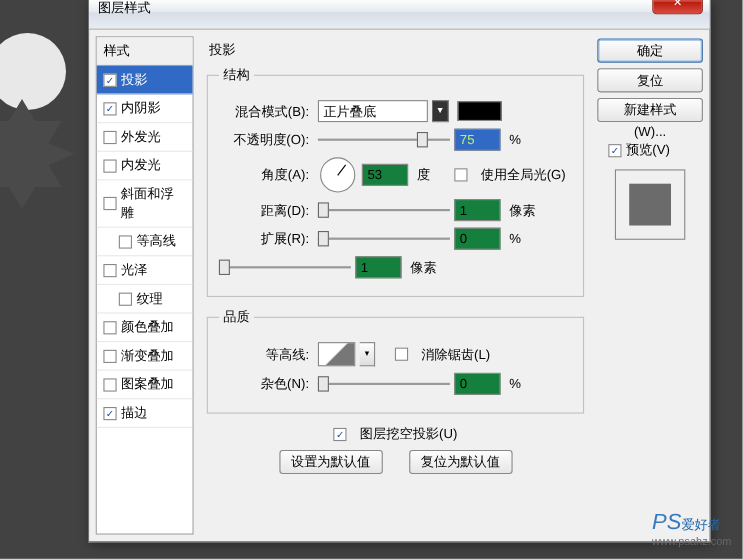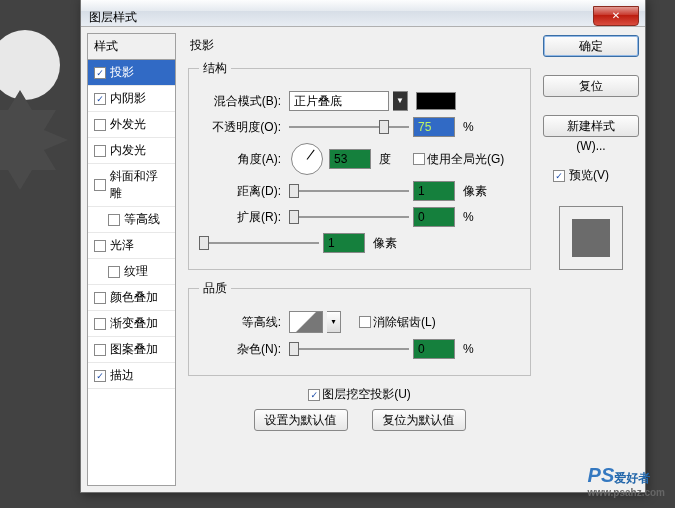--- a/index.html
+++ b/index.html
@@ -1,23 +1,23 @@
 <!DOCTYPE html>
 <html><head>
 <meta charset="utf-8">
 <style>
 *{box-sizing:border-box;margin:0;padding:0;font-family:"Microsoft YaHei",SimSun,sans-serif;font-size:12px}
 body{width:675px;height:508px;background:#424242;position:relative;overflow:hidden}
 .bg-shape{position:absolute;left:-10px;top:30px;width:70px;height:70px;border-radius:50%;background:#e8e8e8}
 .bg-gear{position:absolute;left:-40px;top:90px;width:120px;height:100px;background:#4a4a4a;clip-path:polygon(50% 0%,60% 20%,80% 20%,70% 40%,90% 50%,70% 60%,80% 80%,60% 80%,50% 100%,40% 80%,20% 80%,30% 60%,10% 50%,30% 40%,20% 20%,40% 20%)}
-.watermark{position:absolute;right:10px;bottom:10px;color:#2266aa;font-size:16px;font-weight:bold}
+.watermark{position:absolute;right:10px;bottom:10px;color:#2266aa;font-size:16px;font-weight:normal}
 .watermark .ps{color:#3478c0;font-size:20px;font-style:italic}
 .watermark .url{display:block;font-size:10px;color:#666}
 .dialog{position:absolute;left:80px;top:-2px;width:566px;height:495px;background:#f0f0f0;border:1px solid #707070;box-shadow:2px 2px 10px rgba(0,0,0,.4)}
-.titlebar{height:28px;background:linear-gradient(#fff,#e4e9ef 45%,#d7dee7 46%,#e8edf3);display:flex;align-items:flex-end;padding-left:8px;border-bottom:1px solid #b0b0b0}
+.titlebar{height:28px;background:linear-gradient(#fff,#e4e9ef 45%,#d7dee7 46%,#e8edf3);display:flex;align-items:flex-start;padding-left:8px;border-bottom:1px solid #b0b0b0}
 .titlebar-text{flex:1}
 .close-btn{width:46px;height:20px;margin-right:6px;margin-top:-6px;background:linear-gradient(#e29a93,#c8372b 45%,#bc1d0f 46%,#d94c3e);border:1px solid #8b2a1f;border-radius:0 0 4px 4px;color:#fff;text-align:center;line-height:17px;font-size:10px}
 .body{display:flex;padding:6px;gap:6px;height:calc(100% - 28px)}
 .styles-panel{width:89px;border:1px solid #a0a0a0;background:#fff}
 .styles-header{background:#f0f0f0;border-bottom:1px solid #a0a0a0;padding:4px 6px}
 .style-item{padding:4px 6px;border-bottom:1px solid #e8e8e8;display:flex;align-items:center;gap:4px}
 .style-item.selected{background:#316ac5;color:#fff}
 .style-item.indent{padding-left:20px}
 .chk{width:12px;height:12px;border:1px solid #888;background:#fff;display:inline-flex;align-items:center;justify-content:center;font-size:9px;color:#1a4aa8}
 .chk.checked::after{content:"✓"}
@@ -35,27 +35,27 @@
 .slider-thumb{position:absolute;width:10px;height:14px;background:#e8e8e8;border:1px solid #666;top:2px}
 .num{width:42px;height:20px;border:1px solid #888;background:#15803d;padding:0 4px;text-align:left;line-height:18px}
 .num.hl{background:#316ac5;color:#bef264}
 .unit{width:34px;padding-left:4px}
 .angle-dial{width:32px;height:32px;border:1px solid #888;border-radius:50%;background:#fff;position:relative;margin:0 2px}
 .angle-dial::after{content:"";position:absolute;width:12px;height:1px;background:#000;left:50%;top:50%;transform-origin:left;transform:rotate(-53deg)}
 .contour{width:34px;height:22px;border:1px solid #888;background:linear-gradient(135deg,#fff 0%,#fff 48%,#777 52%,#777 100%)}
 .contour-arrow{width:14px;height:22px;border:1px solid #888;border-left:none;background:linear-gradient(#fff,#ddd);text-align:center;line-height:20px;font-size:8px}
 .btn{height:22px;padding:0 10px;background:linear-gradient(#fdfdfd,#e6e6e6);border:1px solid #888;border-radius:3px;line-height:20px;text-align:center}
 .btn-row{display:flex;gap:24px;justify-content:center;margin-top:4px}
-.side{width:96px;display:flex;flex-direction:column;gap:18px;padding-top:2px}
+.side{width:96px;display:flex;flex-direction:column;gap:5px;padding-top:2px}
 .side .btn{width:100%}
 .btn.primary{border:1px solid #3a6ea5;box-shadow:0 0 0 1px #91b8e6 inset}
 .preview-box{width:64px;height:64px;border:1px solid #888;background:#f0f0f0;display:flex;align-items:center;justify-content:center;margin:4px auto}
 .preview-inner{width:38px;height:38px;background:#6b6b6b}
 .preview-chk{display:flex;align-items:center;gap:4px;margin-top:12px;justify-content:flex-start;padding-left:10px}
-.chk-inline{display:inline-flex;align-items:center;gap:2px}
+.chk-inline{display:inline-flex;align-items:center;gap:12px}
 </style>
 </head>
 <body>
 
 <div class="bg-shape"></div>
 <div class="bg-gear"></div>
 
 <div class="dialog">
   <div class="titlebar">
     <span class="titlebar-text">图层样式</span>

